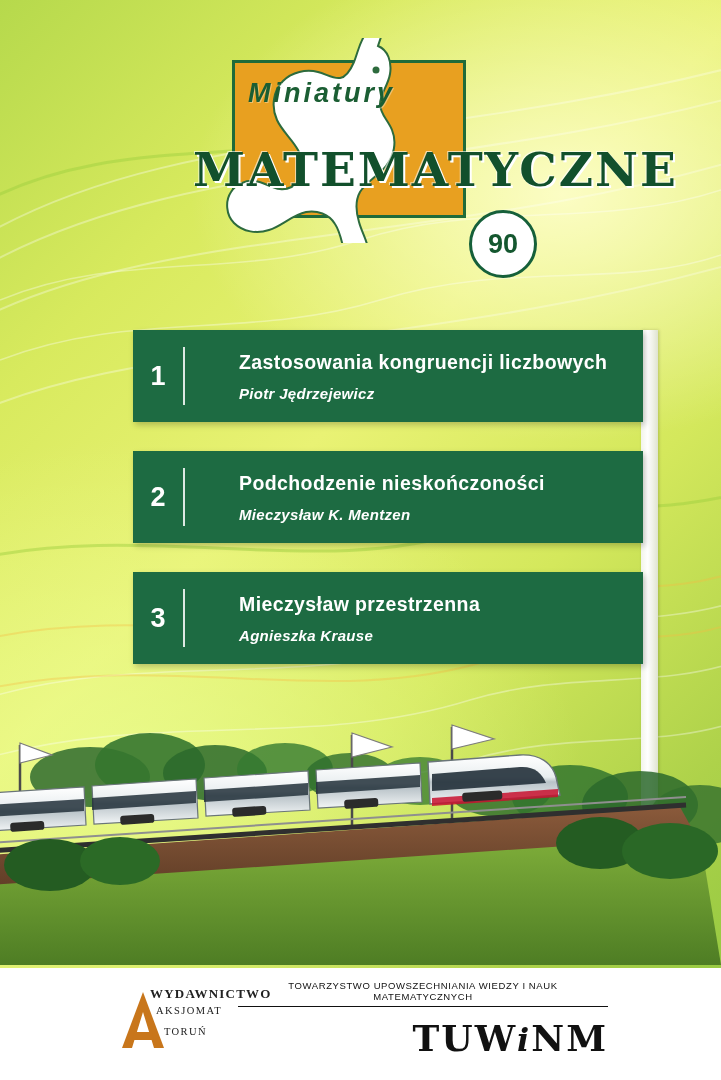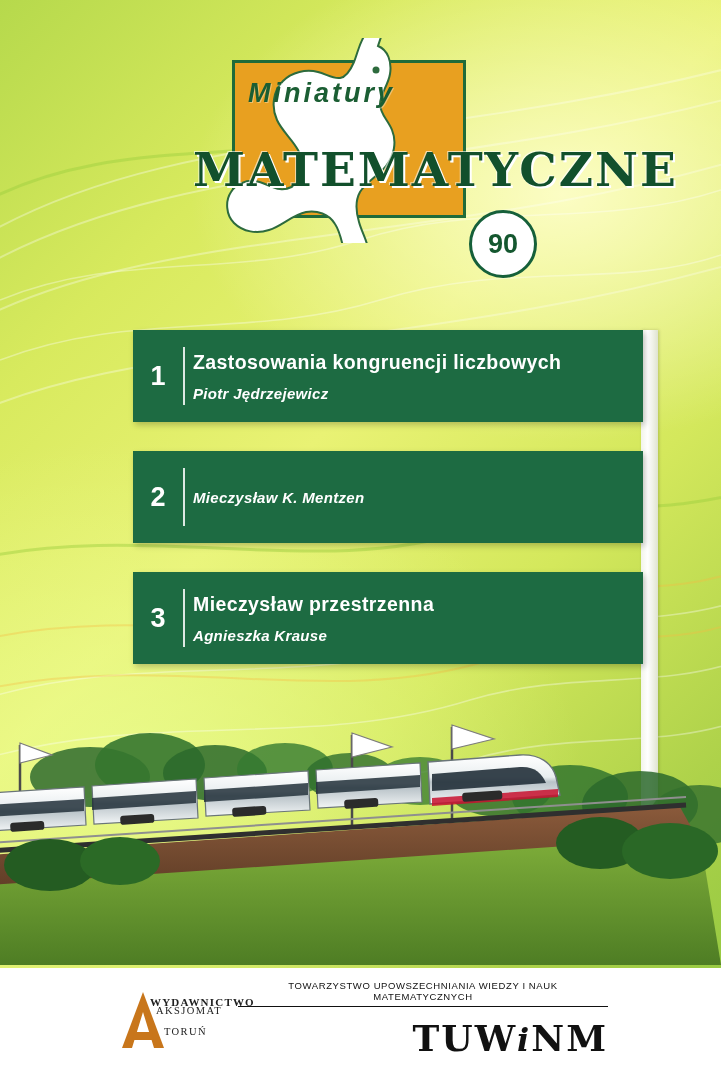--- a/index.html
+++ b/index.html
@@ -125,20 +125,21 @@
     font-family: "Liberation Sans", sans-serif;
   }
   .sign-sep {
     width: 2px;
     height: 58px;
     background: rgba(255,255,255,0.85);
     flex: 0 0 2px;
   }
   .sign-body {
     padding-left: 8px;
+    margin-left: 46px;
   }
   .sign-title {
     color: #ffffff;
     font-size: 19.5px;
     font-weight: bold;
     letter-spacing: 0.4px;
     margin-bottom: 11px;
   }
   .sign-author {
     color: #ffffff;
@@ -170,23 +171,23 @@
   .pub {
     position: absolute;
     left: 120px;
     top: 18px;
     width: 190px;
     height: 70px;
   }
   .pub-l1 {
     position: absolute;
     left: 30px;
-    top: 10px;
+    top: 0px;
     font-family: "Liberation Serif", serif;
-    font-size: 11px;
+    font-size: 13px;
     font-weight: bold;
     letter-spacing: 1.2px;
     color: #222;
   }
   .pub-l2 {
     position: absolute;
     left: 36px;
     top: 19px;
     font-family: "Liberation Serif", serif;
     font-size: 10.5px;
@@ -295,20 +296,21 @@
       <div class="sign-body">
         <div class="sign-title">Zastosowania kongruencji liczbowych</div>
         <div class="sign-author">Piotr Jędrzejewicz</div>
       </div>
     </div>
 
     <div class="sign">
       <div class="sign-num">2</div>
       <div class="sign-sep"></div>
       <div class="sign-body">
+        <div class="sign-title">Podchodzenie nieskończoności</div>
         <div class="sign-author">Mieczysław K. Mentzen</div>
       </div>
     </div>
 
     <div class="sign">
       <div class="sign-num">3</div>
       <div class="sign-sep"></div>
       <div class="sign-body">
         <div class="sign-title">Mieczysław przestrzenna</div>
         <div class="sign-author">Agnieszka Krause</div>

